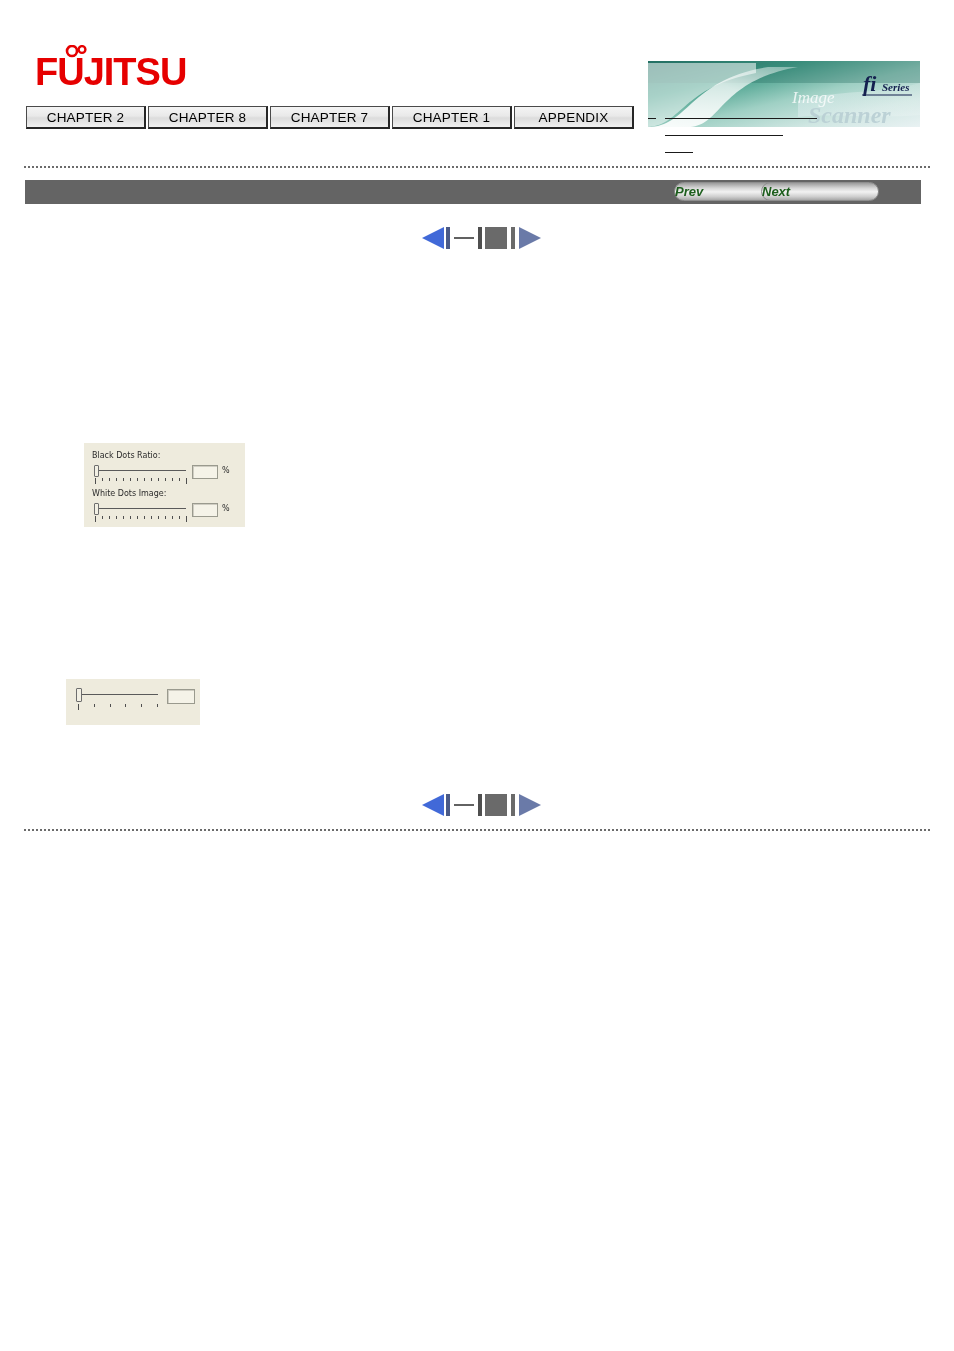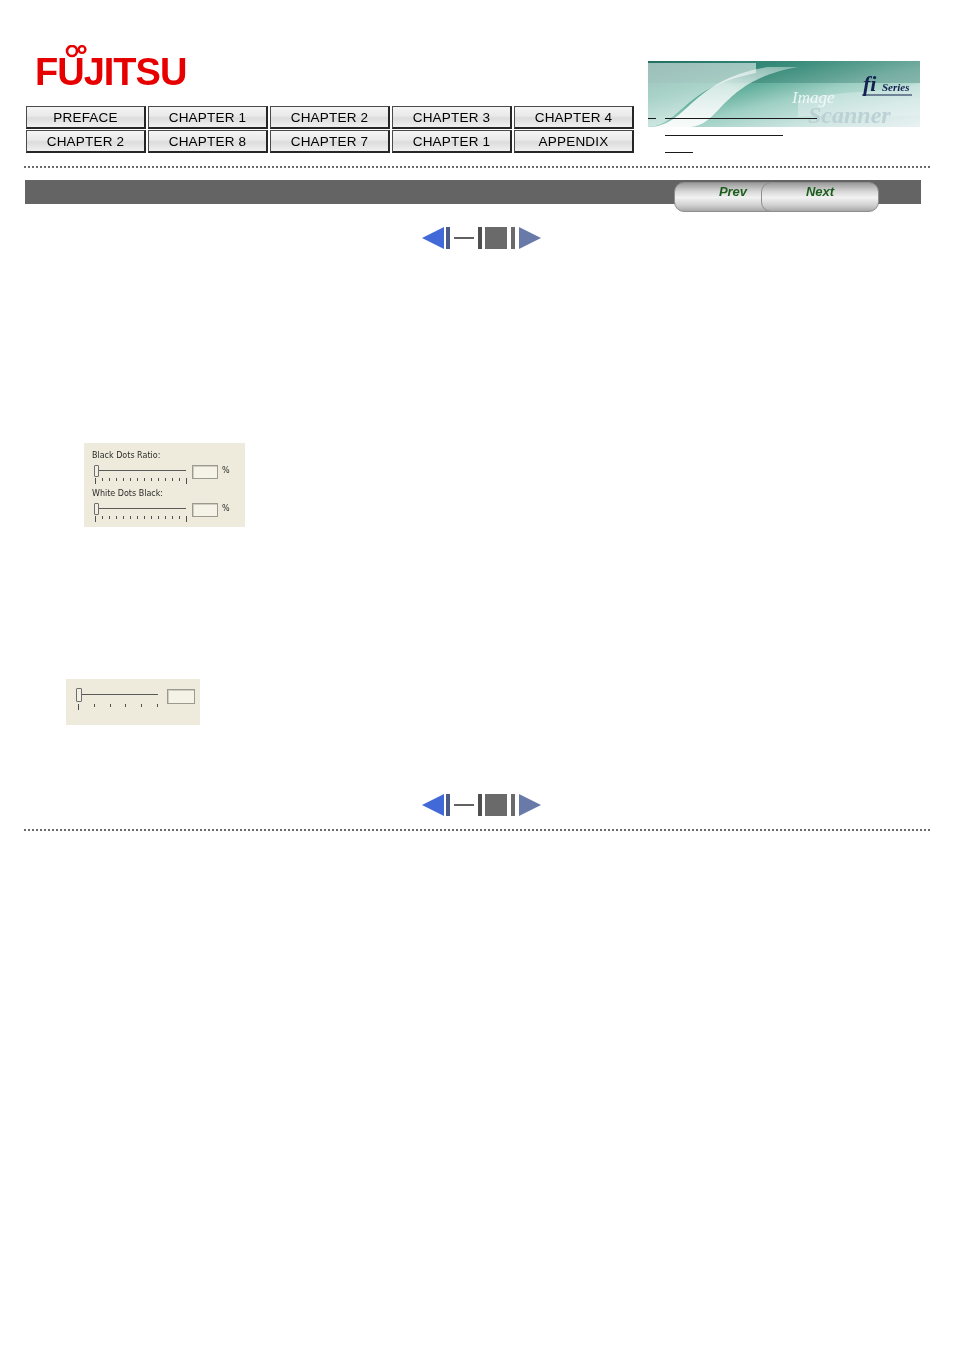--- a/index.html
+++ b/index.html
@@ -106,31 +106,31 @@
     left: 25px;
     top: 180px;
     width: 896px;
     height: 24px;
     background: #646464;
   }
   .nav-btn {
     position: absolute;
     top: 2px;
     width: 118px;
-    height: 30px;
+    height: 19px;
     border-radius: 10px;
     background: linear-gradient(to bottom, #9b9b9b 0%, #d6d6d6 30%, #f2f2f2 52%, #cfcfcf 80%, #a8a8a8 100%);
     border: 1px solid #8e8e8e;
     box-sizing: border-box;
     color: #1d5e1d;
     font-size: 13px;
     font-weight: bold;
     font-style: italic;
     line-height: 17px;
-    text-align: center;
+    text-align: left;
     cursor: pointer;
   }
   .nav-btn.prev { left: 649px; }
   .nav-btn.next { left: 736px; }
 
   
   .pager {
     position: absolute;
     height: 26px;
     width: 140px;
@@ -291,27 +291,20 @@
       <text x="234" y="30" font-family="'Liberation Serif', serif" font-size="11" font-style="italic" font-weight="bold" fill="#14204f">Series</text>
       <line x1="214" y1="34" x2="264" y2="34" stroke="#14204f" stroke-width="1.1"></line>
       <text x="144" y="42" font-family="'Liberation Serif', serif" font-size="17" font-style="italic" fill="#ffffff" opacity="0.78">Image</text>
       <text x="160" y="62" font-family="'Liberation Serif', serif" font-size="24" font-style="italic" font-weight="bold" fill="#b9cfd4" opacity="0.9">Scanner</text>
     </svg>
   </div>
 </div>
 
 <div class="tabs">
   <div class="tab-row">
-    <div class="tab">PREFACE</div>
-    <div class="tab">CHAPTER 1</div>
-    <div class="tab">CHAPTER 2</div>
-    <div class="tab">CHAPTER 3</div>
-    <div class="tab">CHAPTER 4</div>
-  </div>
-  <div class="tab-row">
     <div class="tab">CHAPTER 2</div>
     <div class="tab">CHAPTER 8</div>
     <div class="tab">CHAPTER 7</div>
     <div class="tab">CHAPTER 1</div>
     <div class="tab">APPENDIX</div>
   </div>
 </div>
 
 <div class="title-rules">
   <div class="rule rule-dash"></div>
@@ -367,21 +360,21 @@
             <i></i>
             <i></i>
         </div>
       </div>
       <div class="spin-box"></div>
       <div class="pct">%</div>
     </div>
   </div>
 
   <div style="margin-top:4px;">
-    <div class="ctl-label">White Dots Black:</div>
+    <div class="ctl-label">White Dots Image:</div>
     <div class="ctl-row">
       <div class="slider-wrap">
         <div class="slider-track"></div>
         <div class="slider-thumb"></div>
         <div class="slider-ticks">
           <i></i>
             <i></i>
             <i></i>
             <i></i>
             <i></i>

